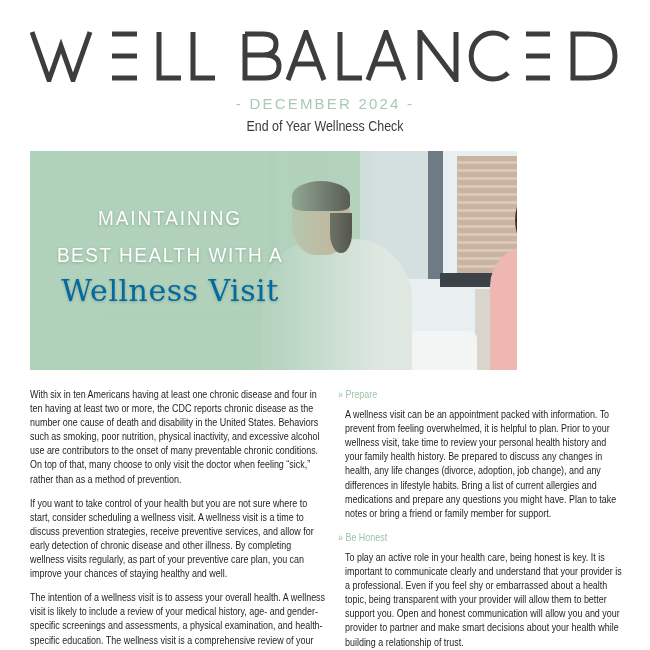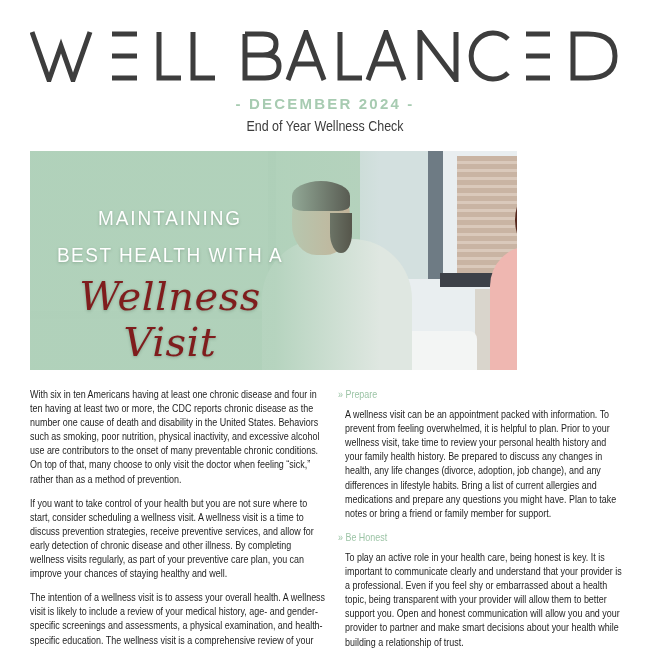--- a/index.html
+++ b/index.html
@@ -1,19 +1,19 @@
 <!DOCTYPE html>
 <html><head>
 <meta charset="utf-8">
 <style>
   html, body { margin:0; padding:0; background:#ffffff; }
   body { width:650px; height:650px; overflow:hidden; position:relative; font-family:"Liberation Sans", sans-serif; color:#231f20; }
   .masthead { position:absolute; left:30px; top:30px; width:590px; height:52px; }
   .masthead svg { width:590px; height:52px; display:block; }
-  .issue-date { position:absolute; left:0; width:650px; top:95px; text-align:center; font-family:"Liberation Sans", sans-serif; font-weight:bold; font-size:15px; letter-spacing:2.2px; color:#a7cbb1; }
+  .issue-date { position:absolute; left:0; width:650px; top:95px; text-align:center; font-family:"Liberation Sans", sans-serif; font-weight:normal; font-size:15px; letter-spacing:2.2px; color:#a7cbb1; }
   .subtitle { position:absolute; left:0; width:650px; top:118px; text-align:center; font-family:"Liberation Sans", sans-serif; font-size:14.5px; color:#3c3c3c; transform:scaleX(0.86); transform-origin:center; }
   .hero { position:absolute; left:30px; top:151px; width:487px; height:219px; overflow:hidden; background:#b5d2bd; }
   .hero .win { position:absolute; left:0; top:0; width:260px; height:160px; background:#b9d5c0; }
   .hero .frame { position:absolute; left:238px; top:0; width:8px; height:170px; background:#a6c6b0; }
   .hero .sill { position:absolute; left:0; top:160px; width:250px; height:8px; background:#a9c8b2; }
   .hero .right-bg { position:absolute; left:330px; top:0; width:260px; height:219px; background:#e9eef0; }
   .hero .window2 { position:absolute; left:330px; top:0; width:80px; height:128px; background:#d3e0df; }
   .hero .window2-frame { position:absolute; left:398px; top:0; width:15px; height:128px; background:#6e7b84; }
   .hero .blinds { position:absolute; left:427px; top:5px; width:163px; height:122px; background:repeating-linear-gradient(180deg,#c9b4a3 0px,#c9b4a3 5px,#dac9bb 5px,#dac9bb 8px); }
   .hero .counter { position:absolute; left:410px; top:122px; width:180px; height:14px; background:#3d4148; }
@@ -23,21 +23,21 @@
   .hero .man-head { position:absolute; left:262px; top:32px; width:58px; height:72px; background:#c9a98e; border-radius:46% 46% 42% 42%; }
   .hero .man-hair { position:absolute; left:262px; top:30px; width:58px; height:30px; background:#3c3530; border-radius:50% 50% 20% 20%; }
   .hero .man-beard { position:absolute; left:300px; top:62px; width:22px; height:40px; background:#3a3029; border-radius:0 0 50% 50%; }
   .hero .woman-hair { position:absolute; left:485px; top:18px; width:112px; height:102px; background:radial-gradient(circle at 50% 50%,#6a3324 0%,#5a2a1f 60%,#4a2219 100%); border-radius:50%; }
   .hero .woman-face { position:absolute; left:517px; top:40px; width:50px; height:64px; background:#7a4a36; border-radius:45% 45% 48% 48%; }
   .hero .woman-body { position:absolute; left:460px; top:95px; width:136px; height:124px; background:#efb7b1; border-radius:40px 40px 0 0; }
   .hero .bag { position:absolute; left:567px; top:170px; width:42px; height:49px; background:#a0683d; border-radius:10px 10px 0 0; }
   .hero .overlay { position:absolute; left:0; top:0; width:350px; height:219px; background:linear-gradient(90deg, rgba(176,209,186,0.92) 0%, rgba(176,209,186,0.88) 70%, rgba(176,209,186,0.0) 100%); }
   .hero .h1 { position:absolute; left:0; width:280px; top:56px; text-align:center; font-family:"Liberation Sans", sans-serif; color:#ffffff; font-size:20px; letter-spacing:2px; text-shadow:0 1px 3px rgba(60,90,70,0.35); transform:scaleX(0.95); }
   .hero .h2 { position:absolute; left:0; width:280px; top:93px; text-align:center; font-family:"Liberation Sans", sans-serif; color:#ffffff; font-size:20px; letter-spacing:1.6px; text-shadow:0 1px 3px rgba(60,90,70,0.35); transform:scaleX(0.95); }
-  .hero .h3 { position:absolute; left:0; width:280px; top:122px; text-align:center; font-family:"DejaVu Serif", serif; font-style:italic; color:#7f1d1d; font-size:40px; letter-spacing:0.5px; text-shadow:0 1px 3px rgba(60,90,70,0.35); }
+  .hero .h3 { position:absolute; left:0; width:280px; top:122px; text-align:center; font-family:"DejaVu Serif", serif; color:#0369a1; font-size:30px; letter-spacing:0.5px; text-shadow:0 1px 3px rgba(60,90,70,0.35); }
   .col { position:absolute; font-family:"Liberation Sans", sans-serif; font-size:10.4px; line-height:14.1px; color:#1e1e1e; }
   .col p { margin:0 0 10px 0; transform:scaleX(0.86); transform-origin:left; width:346px; }
   .col-left { left:30px; top:388px; width:300px; }
   .col-right { left:338px; top:388px; width:290px; }
   .col-right .section-heading { color:#9cc4a6; font-size:10.4px; margin:0 0 6px 0; transform:scaleX(0.86); transform-origin:left; }
   .col-right p { margin-left:7px; width:322px; }
 </style>
 </head>
 <body>
 

